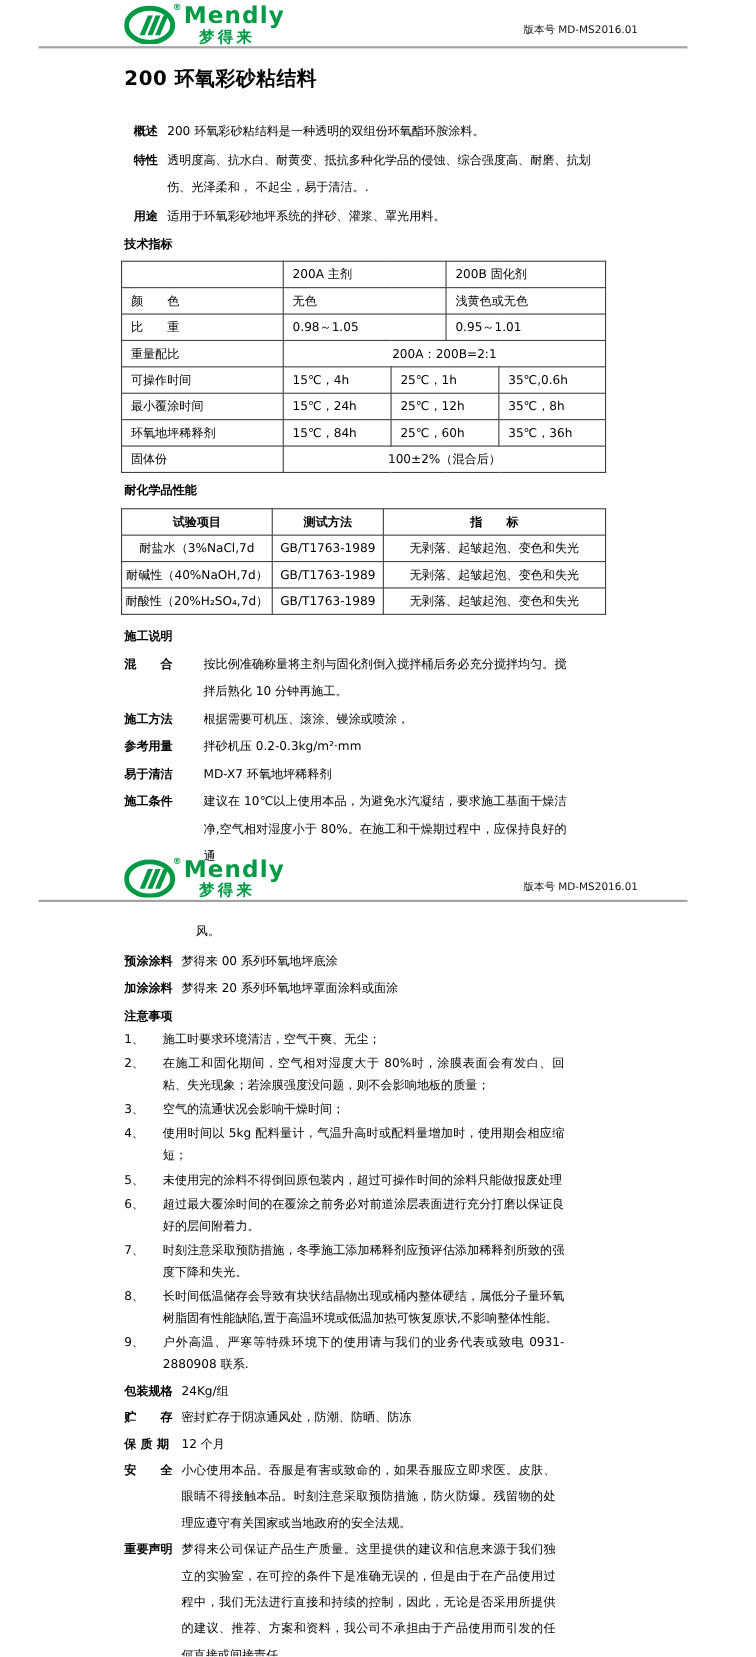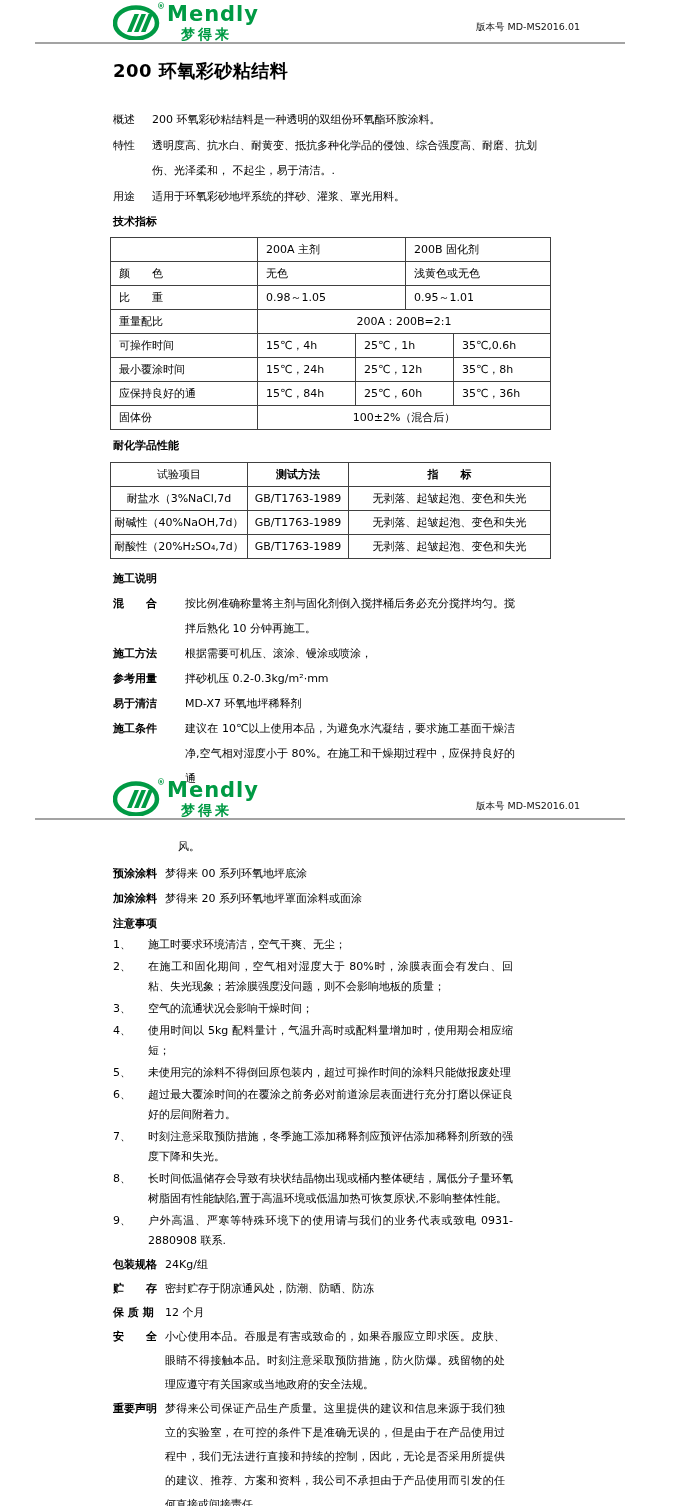--- a/index.html
+++ b/index.html
@@ -19,21 +19,21 @@
   .logo-text { margin-left:4px; line-height:1; }
   .brand-en { font-size:21px; font-weight:bold; color:#009a44; letter-spacing:1px; font-family:"DejaVu Sans",sans-serif; }
   .brand-cn { font-size:14px; font-weight:bold; color:#009a44; letter-spacing:3px; margin-top:2px; margin-left:14px; }
   .version { position:absolute; left:476px; top:21px; font-size:9.5px; color:#111; white-space:nowrap; }
   .hrule { position:absolute; left:35px; width:590px; bottom:0; height:2px; background:#a3a3a3; }
 
   
   .title { margin:15px 0 0 113px; font-size:18px; font-weight:bold; letter-spacing:0.5px; }
   .p1body { margin-left:113px; margin-top:24px; font-size:11px; }
   .lab-row { display:flex; line-height:25px; margin-bottom:1px; }
-  .lab2 { flex:none; width:39px; font-weight:normal; }
+  .lab2 { flex:none; width:39px; font-weight:bold;text-align:center; }
   .lab-text { width:385px; text-align:justify; }
   .sec-title { font-weight:bold; line-height:24px; }
 
   table { border-collapse:collapse; table-layout:fixed; font-size:11px; }
   td { border:1px solid #404040; height:24px; padding:0 0 0 8px; vertical-align:middle; overflow:hidden; white-space:nowrap; }
   .t1 { margin:3px 0 0 -3px; width:440px; }
   .t2 { margin:4px 0 0 -3px; width:440px; }
   td.ctr { text-align:center; padding:0; }
   td.lbl { font-weight:normal; }
 
@@ -132,21 +132,21 @@
           <td colspan="2">25℃，1h</td>
           <td>35℃,0.6h</td>
         </tr>
         <tr>
           <td>最小覆涂时间</td>
           <td>15℃，24h</td>
           <td colspan="2">25℃，12h</td>
           <td>35℃，8h</td>
         </tr>
         <tr>
-          <td>应保持良好的通</td>
+          <td>环氧地坪稀释剂</td>
           <td>15℃，84h</td>
           <td colspan="2">25℃，60h</td>
           <td>35℃，36h</td>
         </tr>
         <tr>
           <td>固体份</td>
           <td colspan="4" class="ctr">100±2%（混合后）</td>
         </tr>
       </tbody>
         </table>
@@ -154,21 +154,21 @@
       <div class="sec-title" style="margin-top:4px;">耐化学品性能</div>
 
       <table class="t2">
         <colgroup>
             <col style="width:137px">
             <col style="width:101px">
             <col style="width:202px">
           </colgroup>
         <tbody>
             <tr>
-          <td class="ctr" style="font-weight:normal;">试验项目</td>
+          <td class="ctr" style="font-weight:bold;">试验项目</td>
           <td class="ctr" style="font-weight:bold;">测试方法</td>
           <td class="ctr" style="font-weight:bold;">指　　标</td>
         </tr>
         <tr>
           <td class="ctr">耐盐水（3%NaCl,7d</td>
           <td class="ctr">GB/T1763-1989</td>
           <td class="ctr">无剥落、起皱起泡、变色和失光</td>
         </tr>
         <tr>
           <td class="ctr">耐碱性（40%NaOH,7d）</td>

